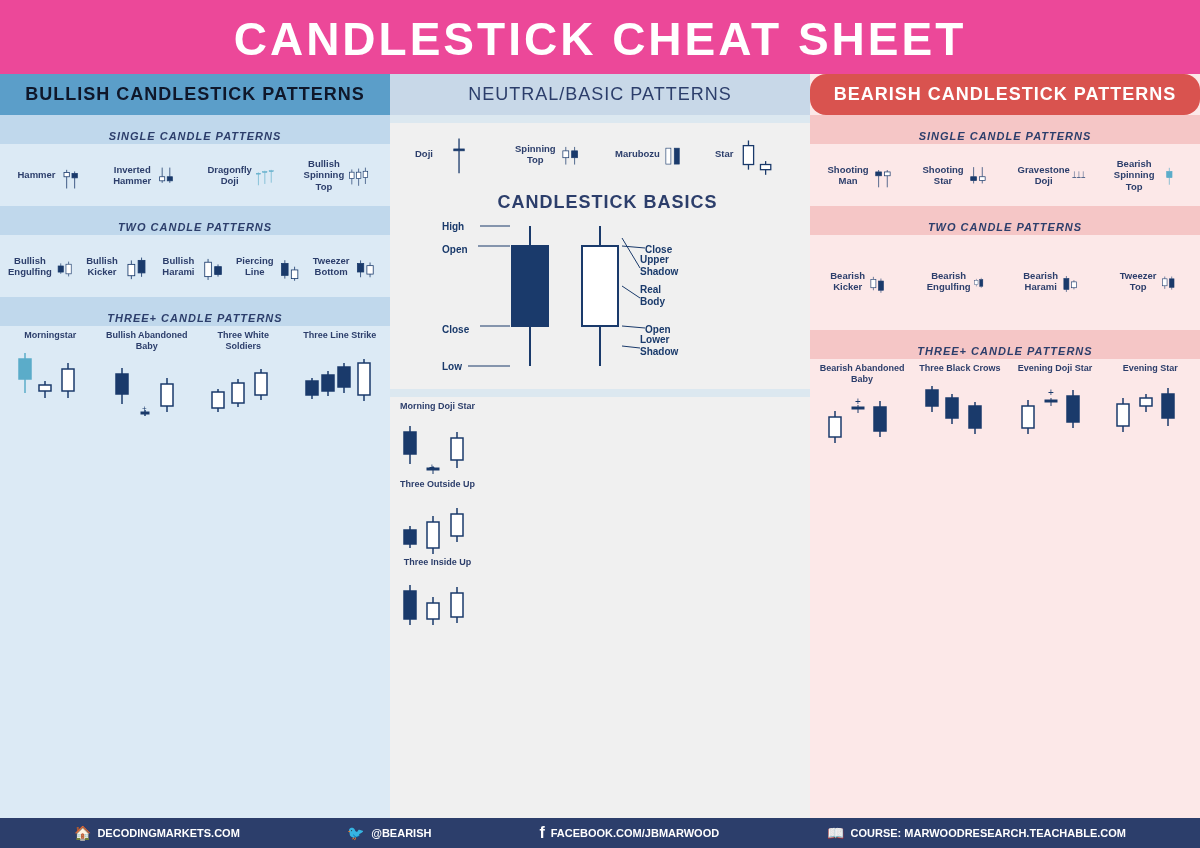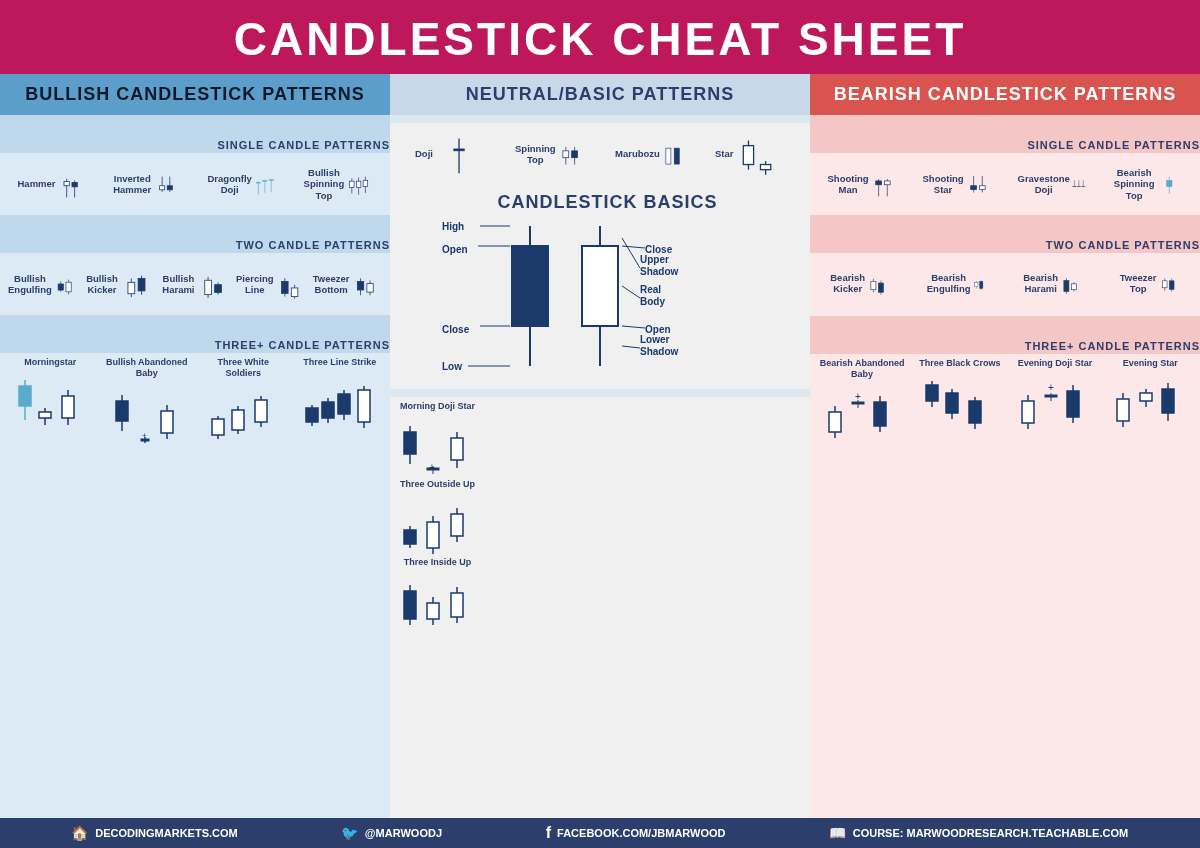--- a/index.html
+++ b/index.html
@@ -12,21 +12,21 @@
     }
 
     .main-container {
       width: 1200px;
       height: 848px;
       display: flex;
       flex-direction: column;
     }
 
     .header {
-      background: #be185d;
+      background: #ec4899;
       text-align: center;
       padding: 12px 0 8px;
     }
 
     .header h1 {
       color: white;
       font-size: 46px;
       font-weight: 900;
       letter-spacing: 3px;
       text-transform: uppercase;
@@ -69,53 +69,55 @@
 
     .neutral-header {
       background: #c8d8e8;
       text-align: center;
       padding: 10px 5px;
     }
 
     .neutral-header h2 {
       color: #2c3e6b;
       font-size: 18px;
-      font-weight: 700;
+      font-weight: 400;
       letter-spacing: 1px;
     }
 
     
     .bearish-section {
       background: #fce8e8;
       flex: 1;
       display: flex;
       flex-direction: column;
     }
 
     .bearish-header {
       background: #d9534f;
       text-align: center;
       padding: 10px 5px;
+      border-radius: 16px;
     }
 
     .bearish-header h2 {
       color: white;
       font-size: 18px;
       font-weight: 900;
       letter-spacing: 1px;
     }
 
     
     .pattern-group-header {
-      text-align: right;
-      padding: 24px 0 2px;
+      text-align: center;
+      padding: 15px 0 2px;
       font-size: 11px;
       font-weight: 700;
       letter-spacing: 1px;
       color: #2c3e6b;
+      font-style: italic;
     }
 
     .bullish-section .pattern-group-header {
       background: #c0d8ec;
     }
 
     .bearish-section .pattern-group-header {
       background: #f5c6c6;
     }
 
@@ -578,21 +580,21 @@
           <div class="pattern-label">Bearish Spinning Top</div>
           <svg class="candle-area" viewBox="0 0 60 55">
             <line x1="30" y1="8" x2="30" y2="16" stroke="#5bacc9" stroke-width="1.5"></line>
             <rect x="24" y="16" width="12" height="14" fill="#5bacc9" stroke="#5bacc9" stroke-width="1.5"></rect>
             <line x1="30" y1="30" x2="30" y2="46" stroke="#5bacc9" stroke-width="1.5"></line>
           </svg>
         </div>
       </div>
 
       <div class="pattern-group-header" style="background:#f5c6c6;">TWO CANDLE PATTERNS</div>
-      <div class="pattern-row" style="padding:4px 2px;">
+      <div class="pattern-row" style="padding:20px 2px;">
         <div class="pattern-cell" style="width:60px;">
           <div class="pattern-label">Bearish Kicker</div>
           <svg class="candle-area" viewBox="0 0 60 55">
             <line x1="20" y1="14" x2="20" y2="20" stroke="#1a3a6b" stroke-width="1.5"></line>
             <rect x="14" y="20" width="12" height="20" fill="white" stroke="#1a3a6b" stroke-width="1.5"></rect>
             <line x1="20" y1="40" x2="20" y2="46" stroke="#1a3a6b" stroke-width="1.5"></line>
             <line x1="38" y1="18" x2="38" y2="24" stroke="#1a3a6b" stroke-width="1.5"></line>
             <rect x="32" y="24" width="12" height="22" fill="#1a3a6b" stroke="#1a3a6b" stroke-width="1.5"></rect>
             <line x1="38" y1="46" x2="38" y2="52" stroke="#1a3a6b" stroke-width="1.5"></line>
           </svg>
@@ -697,21 +699,21 @@
 
   </div>
 
   <div class="footer">
     <div class="footer-item">
       <span class="footer-icon">🏠</span>
       <span>DECODINGMARKETS.COM</span>
     </div>
     <div class="footer-item">
       <span class="footer-icon">🐦</span>
-      <span>@MARWOODJ</span>
+      <span>@BEARISH</span>
     </div>
     <div class="footer-item">
       <span class="footer-icon" style="font-weight:900; font-size:16px;">f</span>
       <span>FACEBOOK.COM/JBMARWOOD</span>
     </div>
     <div class="footer-item">
       <span class="footer-icon">📖</span>
       <span>COURSE: MARWOODRESEARCH.TEACHABLE.COM</span>
     </div>
   </div>

